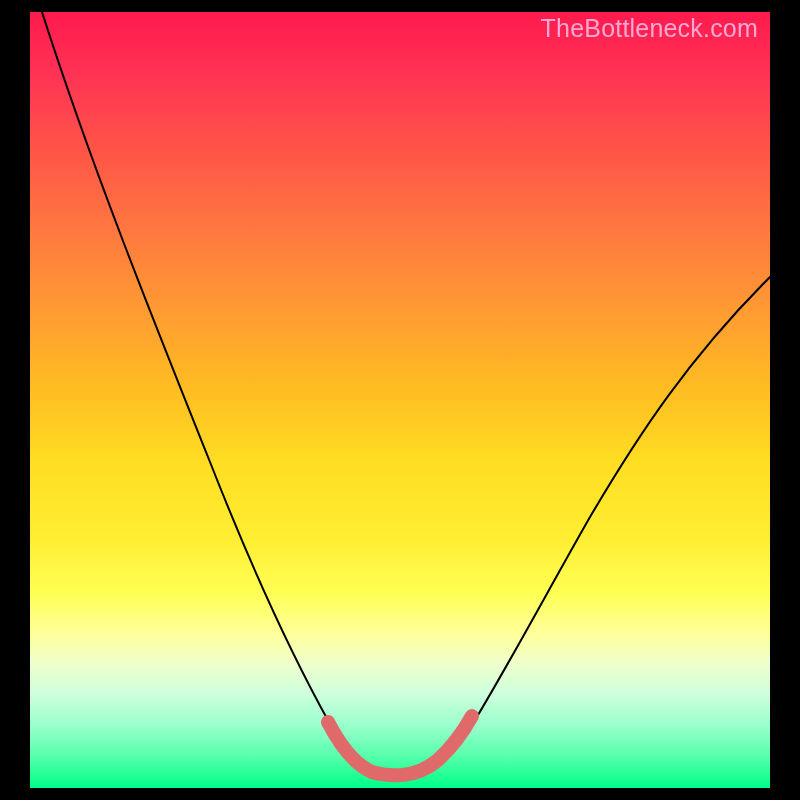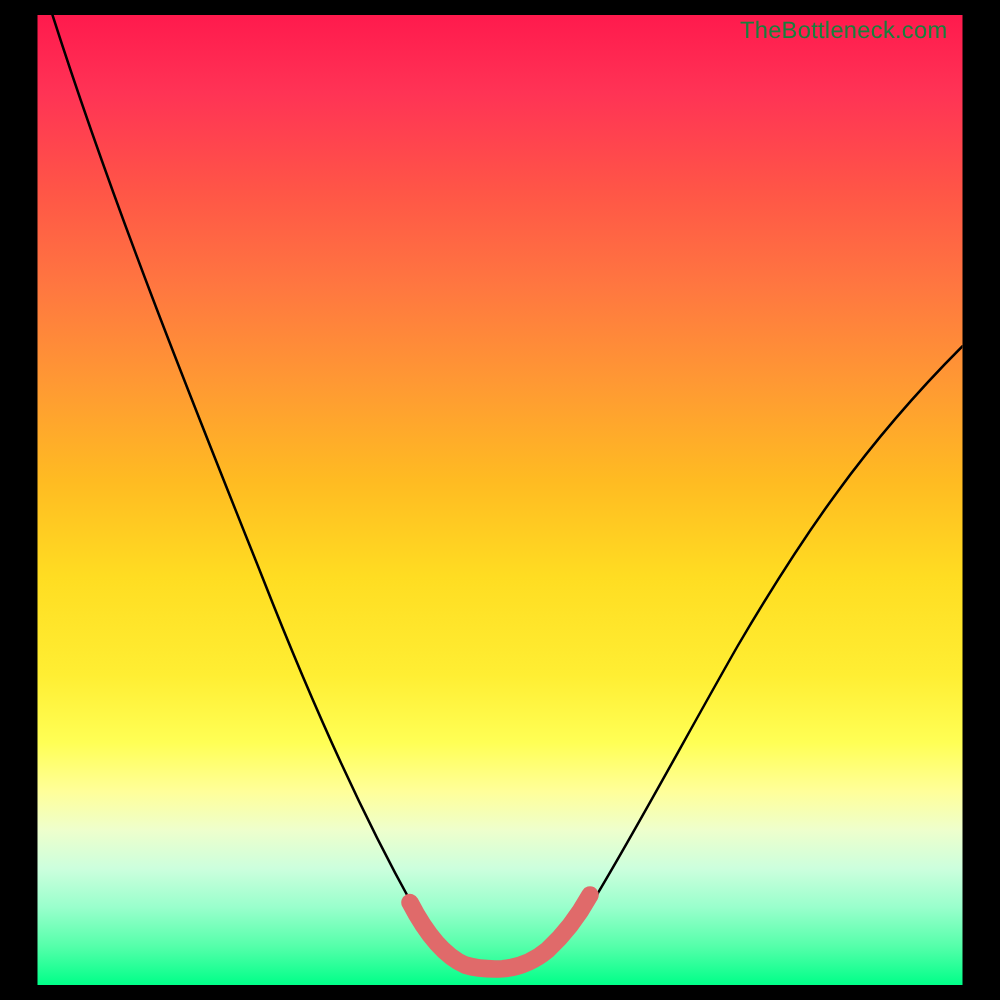--- a/index.html
+++ b/index.html
@@ -28,23 +28,23 @@
       #55ffaa 96%,
       #00ff88 100%
     );
     overflow: hidden;
   }
   .watermark {
     position: absolute;
     top: 14px;
     right: 42px;
     font-family: Arial, Helvetica, sans-serif;
-    font-size: 19px;
+    font-size: 25px;
     font-weight: 400;
-    color: #15803d;
+    color: #f9a8d4;
     letter-spacing: 0.2px;
     z-index: 10;
   }
   svg.curve {
     position: absolute;
     left: 0; top: 0;
     width: 100%; height: 100%;
     overflow: visible;
   }
 </style>

